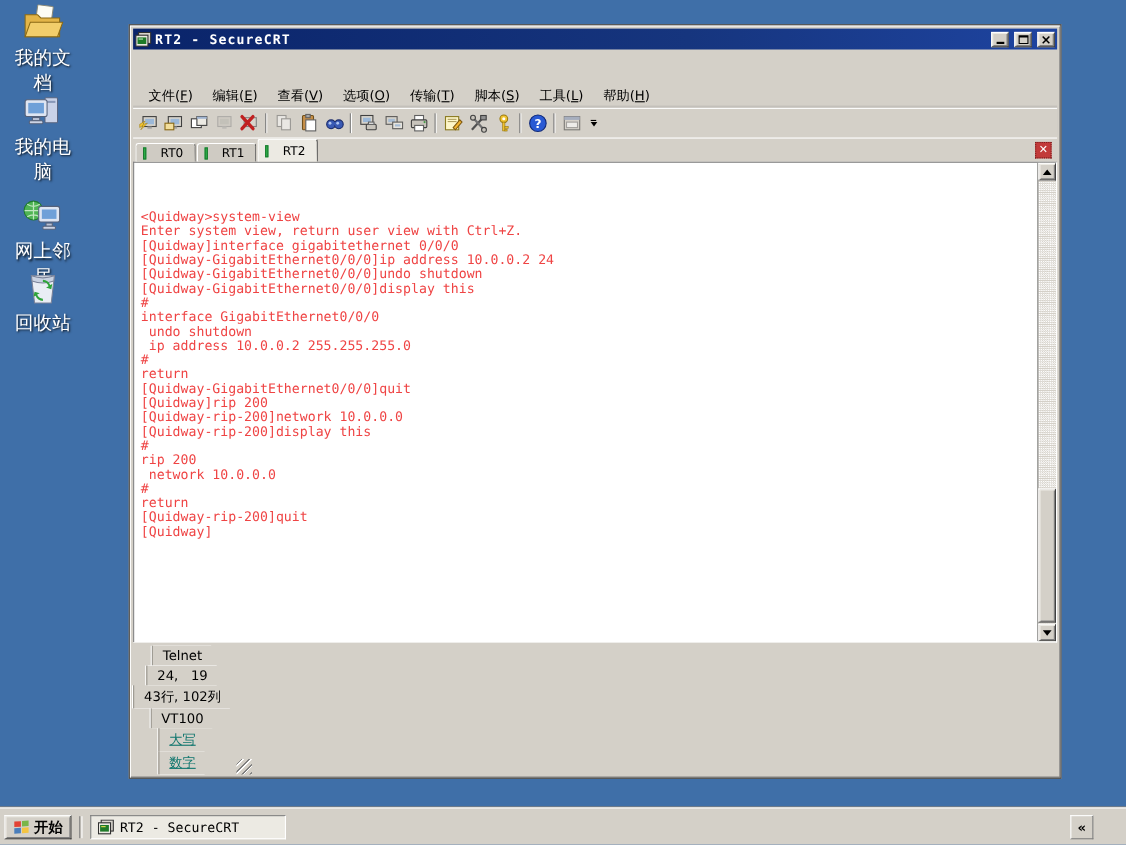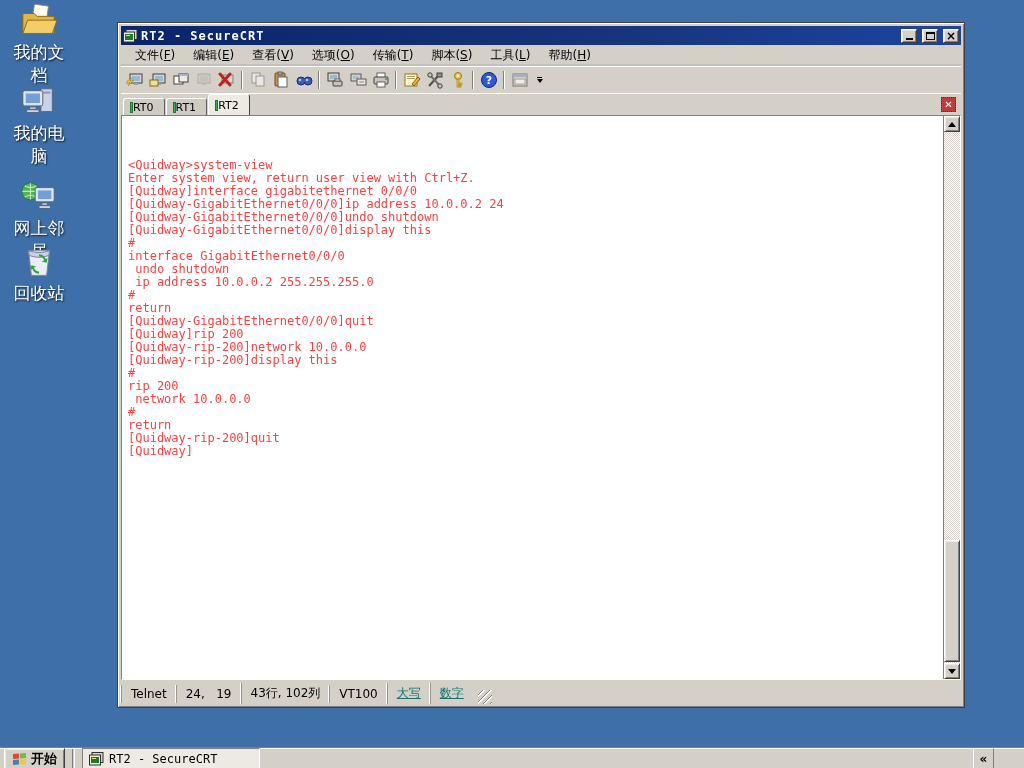--- a/index.html
+++ b/index.html
@@ -34,35 +34,35 @@
     display:flex; align-items:center; gap:3px; padding:0 2px;
     color:#fff; font-weight:bold; font-size:12px;
   }
   .titlebar .ticon { width:15px; height:14px; flex:0 0 15px; }
   .titlebar .ttext { flex:1; letter-spacing:1px; white-space:nowrap; overflow:hidden; font-family:"DejaVu Sans Mono","Liberation Mono",monospace; }
   .winbtn { width:16px; height:14px; margin-left:2px; display:flex; align-items:center; justify-content:center; font-size:10px; line-height:1; color:#000; }
   .glyph-min { width:7px; height:2px; background:#000; margin-top:7px; }
   .glyph-max { width:9px; height:8px; border:1px solid #000; border-top-width:2px; }
   .glyph-close { font-weight:bold; font-size:12px; }
 
-  .menubar { flex:0 0 21px; display:flex; align-items:flex-end; padding-left:5px; }
+  .menubar { flex:0 0 21px; display:flex; align-items:flex-end; padding-left:5px;margin-top:32px; }
   .menu-item { padding:2px 9px; white-space:nowrap; }
   .menu-item .mkey { text-decoration:underline; }
 
   .toolbar { flex:0 0 27px; display:flex; align-items:center; padding:1px 2px; border-top:1px solid #FFFFFF; box-shadow:0 -2px 0 #80808033; }
   .tbtn { width:23px; height:22px; display:flex; align-items:center; justify-content:center; }
   .tbtn svg { width:18px; height:18px; }
   .tsep { width:2px; height:18px; border-left:1px solid #808080; border-right:1px solid #FFFFFF; margin:0 3px; }
   .tovf { width:13px; height:22px; display:flex; flex-direction:column; align-items:center; justify-content:center; gap:1px; margin-left:2px; }
   .tovf .bar { width:5px; height:1px; background:#000; }
   .tovf .arr { width:0; height:0; border-left:3px solid transparent; border-right:3px solid transparent; border-top:4px solid #000; }
 
   .tabbar { flex:0 0 22px; display:flex; align-items:flex-end; padding-left:2px; position:relative; border-top:1px solid #FFFFFF; }
   .tab {
-    height:17px; display:flex; align-items:center; gap:0; padding:0 10px 0 6px;
+    height:17px; display:flex; align-items:center; gap:13px; padding:0 10px 0 6px;
     background:#CFCBC3; font-size:11px; margin-right:1px;
     border:1px solid; border-color:#FFFFFF #606060 #808080 #FFFFFF; border-bottom:none;
     border-radius:3px 3px 0 0; position:relative;
   }
   .tab.active { height:21px; background:#ECEAE3; z-index:2; border-color:#FFFFFF #404040 transparent #FFFFFF; }
   .tab-ind { width:3px; height:11px; background:#2DB44A; border:1px solid #1C7A30; }
   .tabbar-close {
     position:absolute; right:5px; top:3px; width:15px; height:15px;
     background:#C23A3A; border:1px dotted #7A1F1F; color:#fff;
     display:flex; align-items:center; justify-content:center;
@@ -89,21 +89,21 @@
 
   .statusbar { flex:0 0 23px; display:flex; align-items:center; padding-top:3px; gap:1px; font-size:12px; }
   .sb-ready { flex:1; padding-left:6px; white-space:pre; }
   .sb-panel { padding:2px 9px; white-space:pre; border-left:1px solid #9a968e; box-shadow:-1px 0 0 #FFFFFF; }
   .sb-panel.disabled { color:#0f766e;text-decoration:underline; }
   .sb-grip { width:14px; height:14px; margin:0 1px 0 4px; align-self:flex-end;
     background:repeating-linear-gradient(135deg, transparent 0 3px, #808080 3px 4px, #FFFFFF 4px 5px); }
 
   
   .taskbar {
-    position:absolute; left:0; bottom:0; width:1024px; height:20px;
+    position:absolute; left:0; bottom:0; width:1024px; height:34px;
     background:#D4D0C8; border-top:1px solid #FFFFFF; box-shadow:0 -1px 0 #808080;
     display:flex; align-items:center; padding:0 4px; gap:5px;
   }
   .startbtn { height:22px; display:flex; align-items:center; gap:4px; padding:0 7px; font-weight:bold; font-size:13px; }
   .startbtn svg { width:15px; height:14px; }
   .task-sep { width:3px; height:20px; border-left:1px solid #808080; border-right:1px solid #FFFFFF; margin:0 2px; }
   .taskbtn {
     width:178px; height:22px; display:flex; align-items:center; gap:5px; padding:0 6px;
     background:#ECEAE3; border:1px solid; border-color:#808080 #FFFFFF #FFFFFF #808080;
     font-size:12px; white-space:nowrap; overflow:hidden;
@@ -373,21 +373,21 @@
           <span class="tri-up"></span>
         </span>
       <span class="vthumb raised"></span>
       <span class="varrow down raised">
           <span class="tri-down"></span>
         </span>
     </div>
   </div>
 
   <div class="statusbar">
-    <span style="display:flex;align-items:center;">
+    <span style="display:flex;align-items:center;flex-direction:column;">
 
         <span class="sb-panel">Telnet</span>
 
         <span class="sb-panel">24,   19</span>
 
         <span class="sb-panel">43行, 102列</span>
 
         <span class="sb-panel">VT100</span>
 
         <span class="sb-panel disabled">大写</span>

